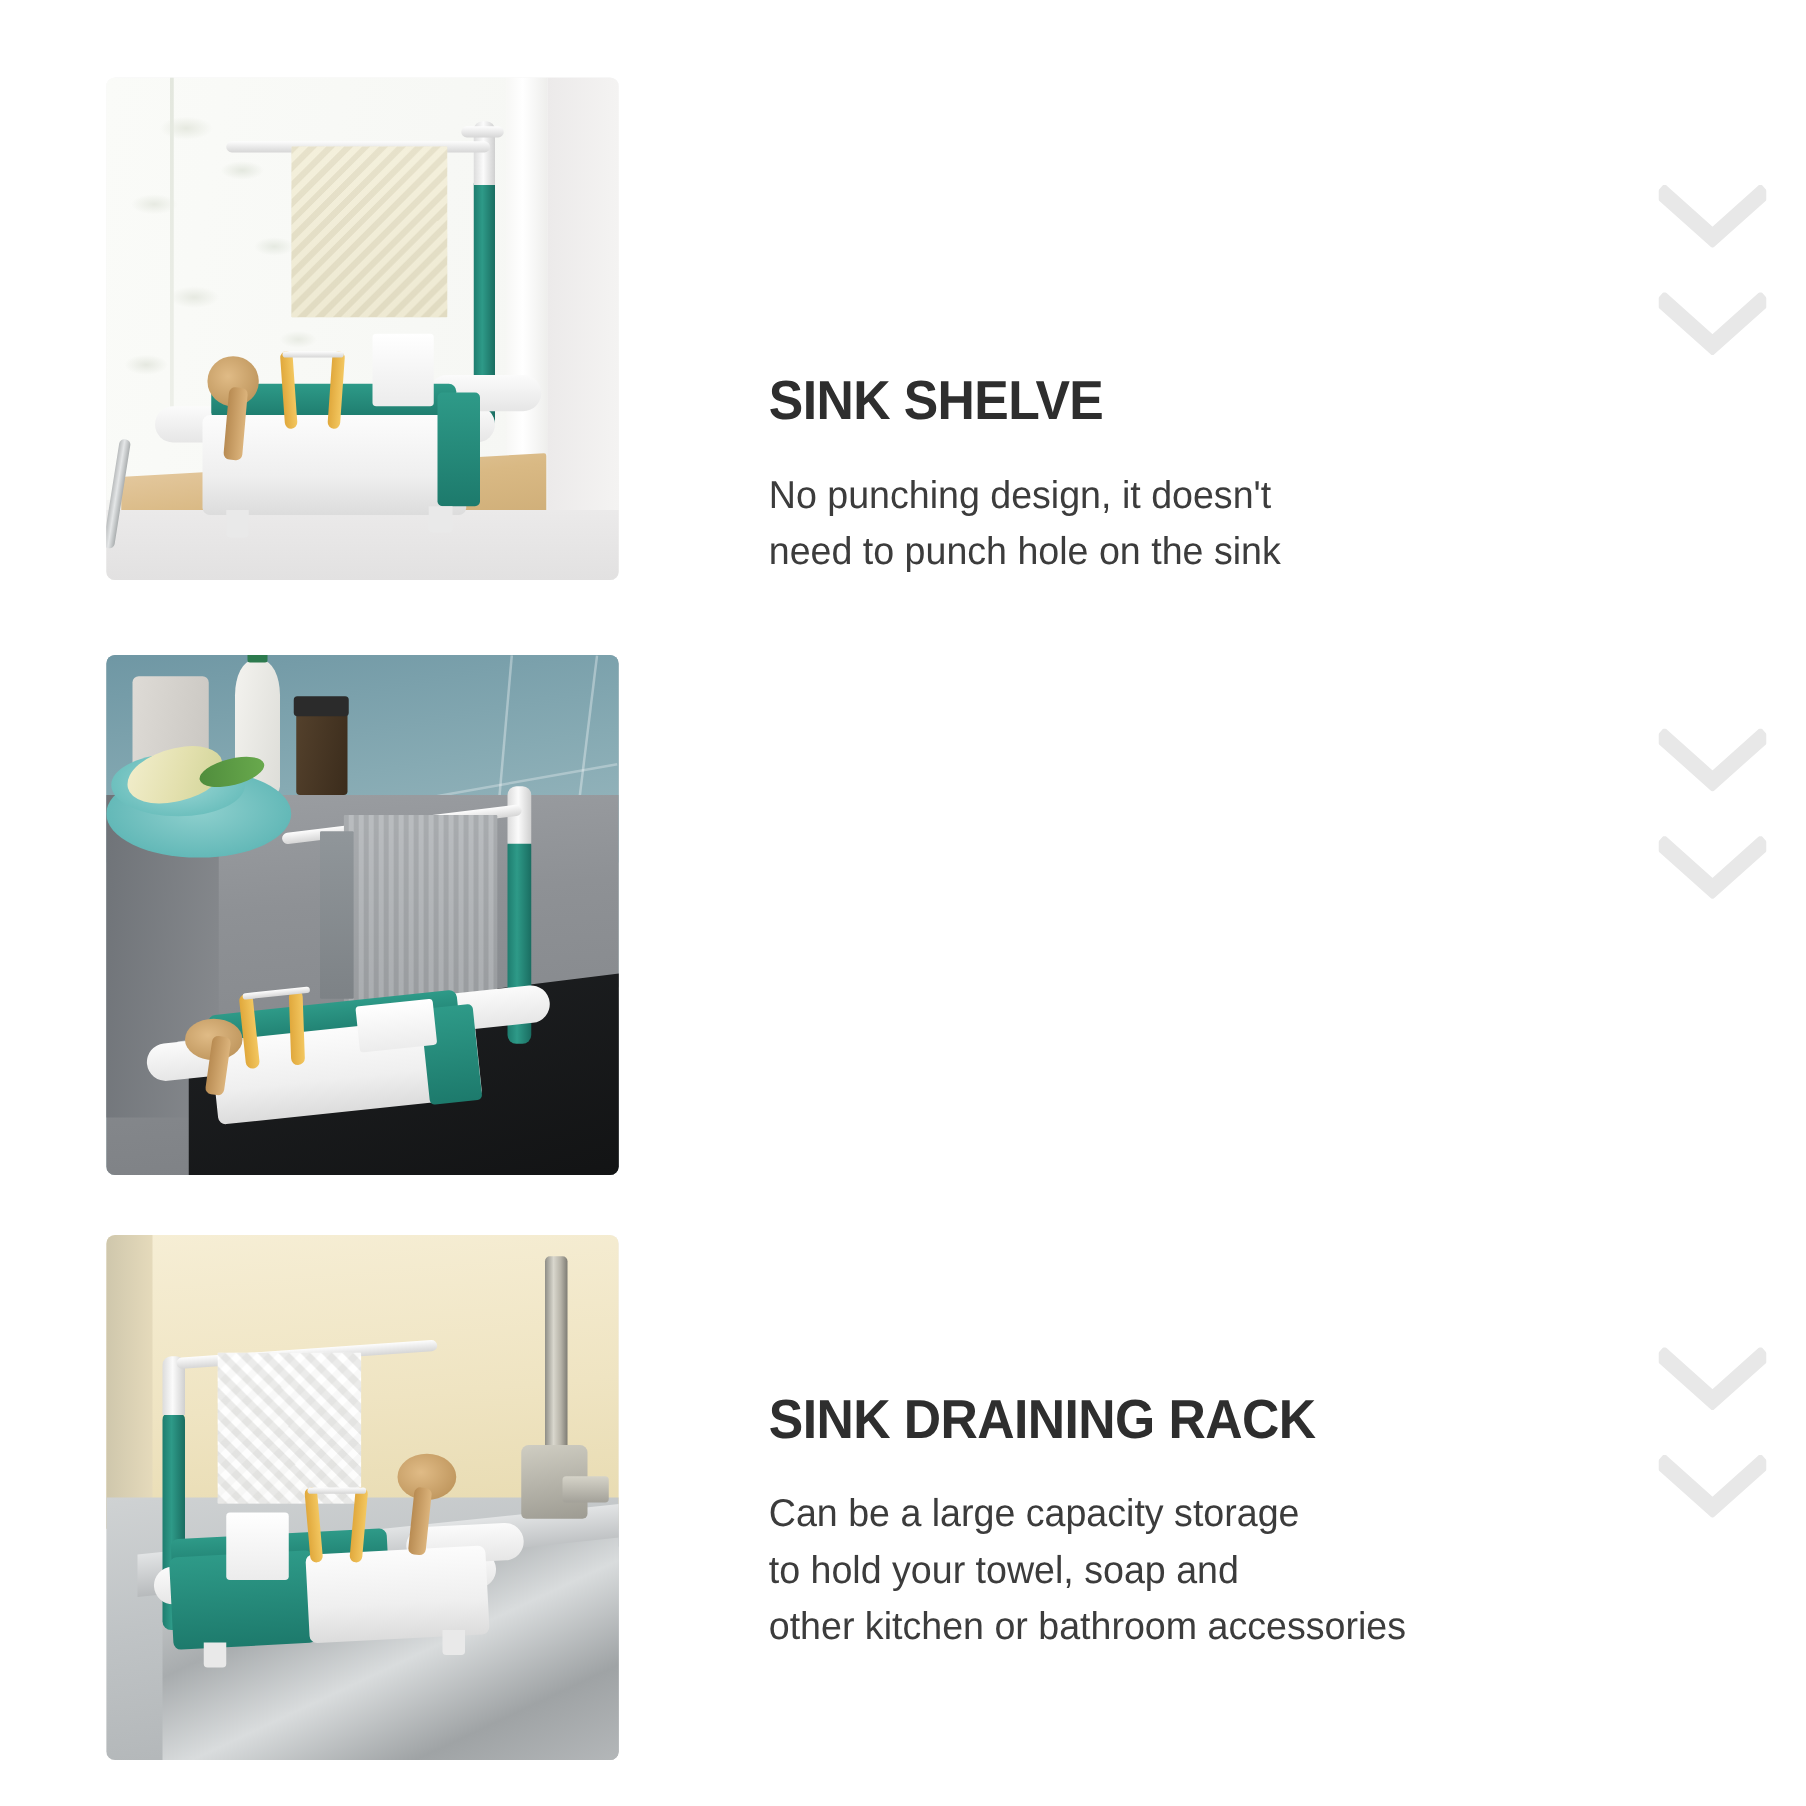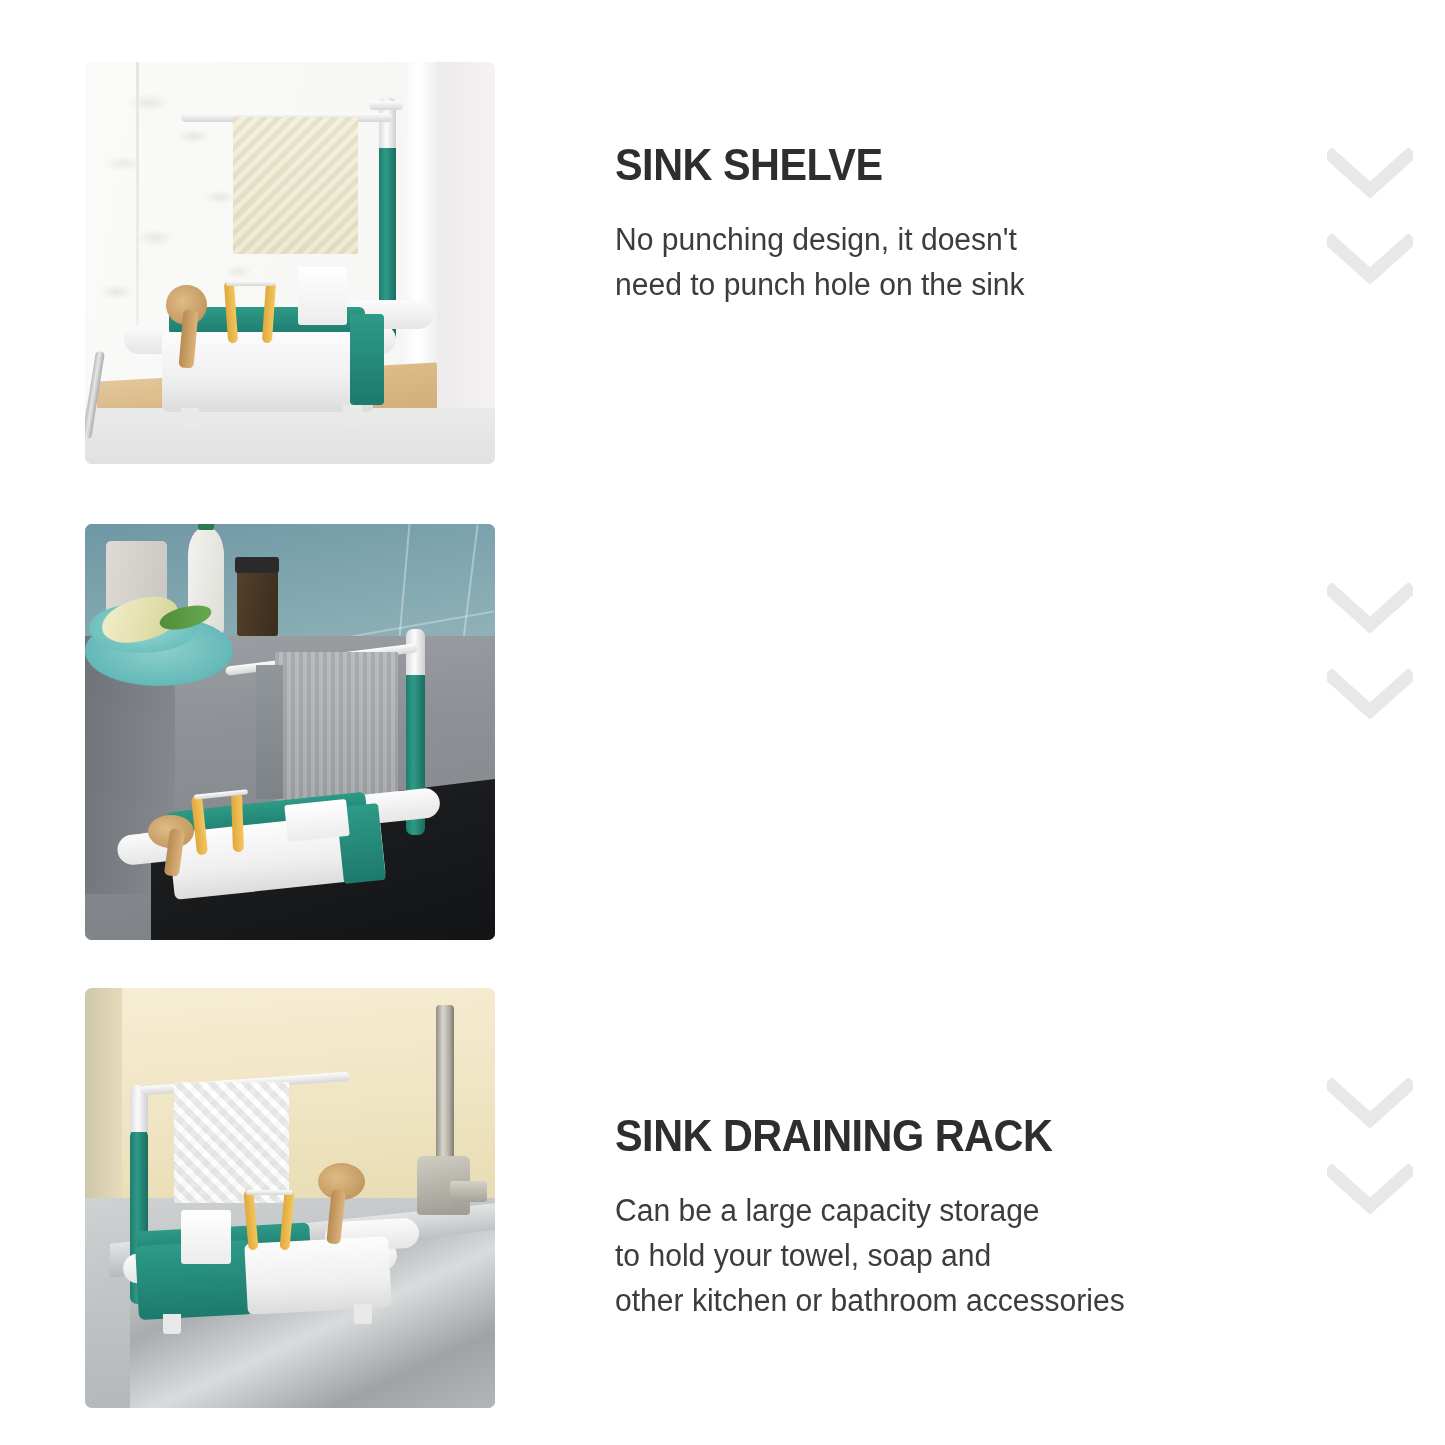--- a/index.html
+++ b/index.html
@@ -285,21 +285,21 @@
   .text-col {
     position: relative;
     flex: 1 1 auto;
     padding-left: 120px;
     padding-right: 30px;
     height: 100%;
     display: flex;
     flex-direction: column;
     justify-content: center;
   }
-  #row-0 .text-col { justify-content: flex-start; padding-top: 80px; }
+  #row-0 .text-col { justify-content: flex-end; padding-top: 80px; }
   #row-1 .text-col { justify-content: center; }
   #row-2 .text-col { justify-content: center; padding-top: 40px; }
 
   .feature-title {
     font-family: "Liberation Sans", sans-serif;
     font-weight: 700;
     font-size: 44px;
     letter-spacing: -0.5px;
     color: #2e2e2e;
     line-height: 1.05;

